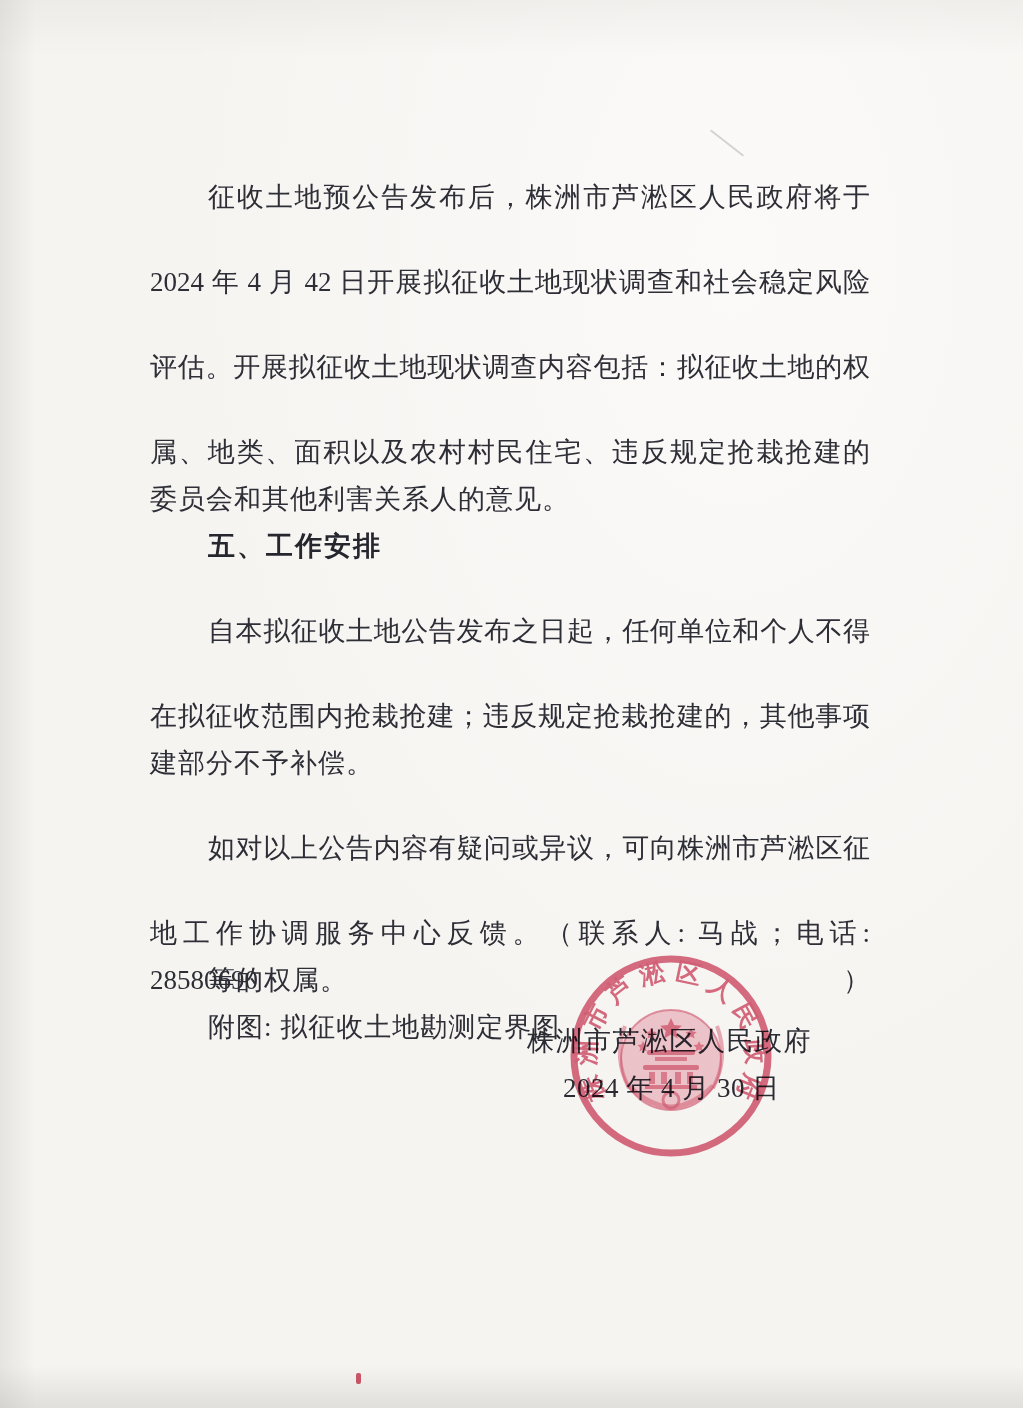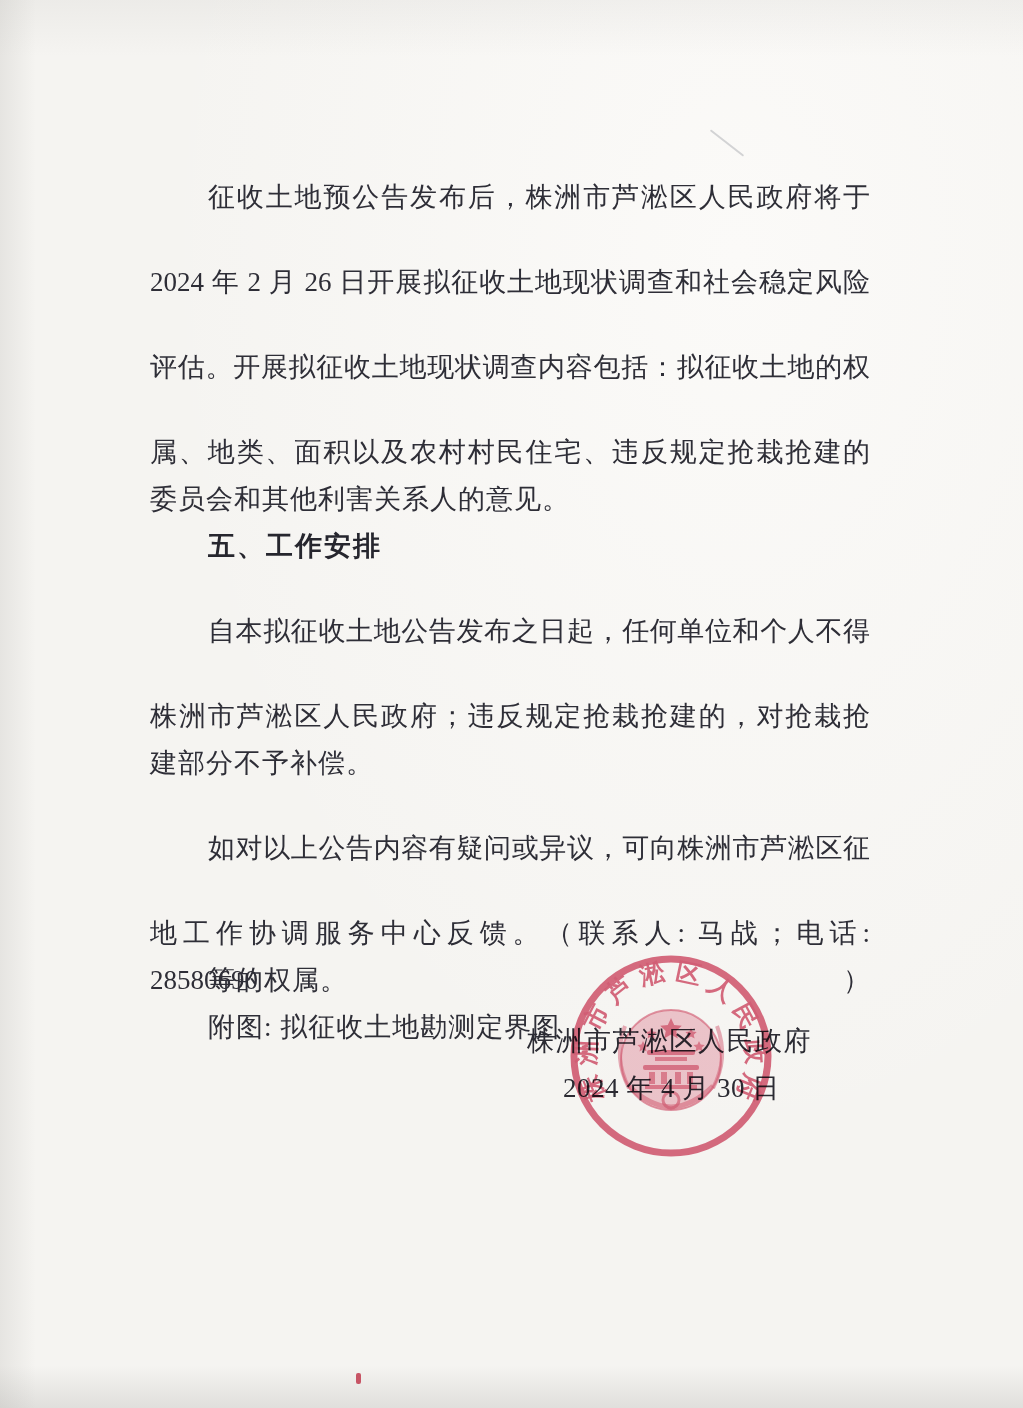--- a/index.html
+++ b/index.html
@@ -41,27 +41,27 @@
   .scratch{
     position:absolute;left:706px;top:142px;width:42px;height:2px;
     background:rgba(120,122,132,0.30);transform:rotate(38deg);border-radius:2px;
   }
 </style>
 </head>
 <body>
 
 <div class="text-block">
   <div class="line ind fill">征收土地预公告发布后，株洲市芦淞区人民政府将于</div>
-  <div class="line fill">2024 年 2 月 26 日开展拟征收土地现状调查和社会稳定风险</div>
+  <div class="line fill">2024 年 4 月 42 日开展拟征收土地现状调查和社会稳定风险</div>
   <div class="line fill">评估。开展拟征收土地现状调查内容包括：拟征收土地的权</div>
   <div class="line fill">属、地类、面积以及农村村民住宅、违反规定抢栽抢建的</div>
   <div class="line">委员会和其他利害关系人的意见。</div>
   <div class="line ind h">五、工作安排</div>
   <div class="line ind fill">自本拟征收土地公告发布之日起，任何单位和个人不得</div>
-  <div class="line fill">株洲市芦淞区人民政府；违反规定抢栽抢建的，对抢栽抢</div>
+  <div class="line fill">在拟征收范围内抢栽抢建；违反规定抢栽抢建的，其他事项</div>
   <div class="line">建部分不予补偿。</div>
   <div class="line ind fill">如对以上公告内容有疑问或异议，可向株洲市芦淞区征</div>
   <div class="line fill">地工作协调服务中心反馈。（联系人: 马战；电话: 28580690）</div>
   <div class="line ind">等的权属。</div>
   <div class="line ind">附图: 拟征收土地勘测定界图</div>
 </div>
 
 <div class="signature-line sig-name">株洲市芦淞区人民政府</div>
 <div class="signature-line sig-date">2024 年 4 月 30 日</div>
 

